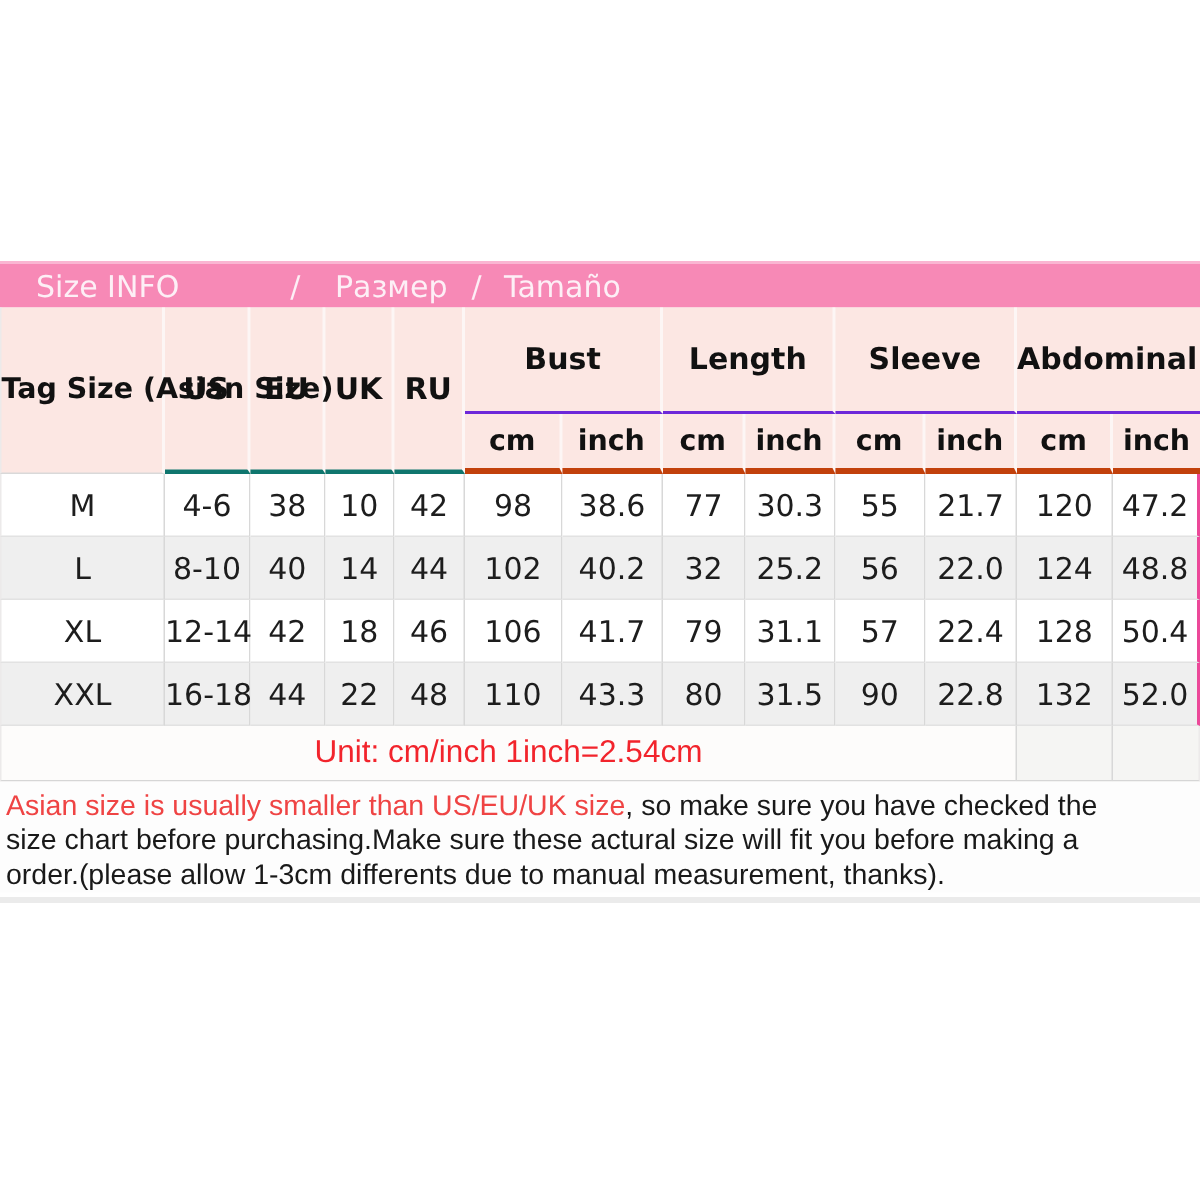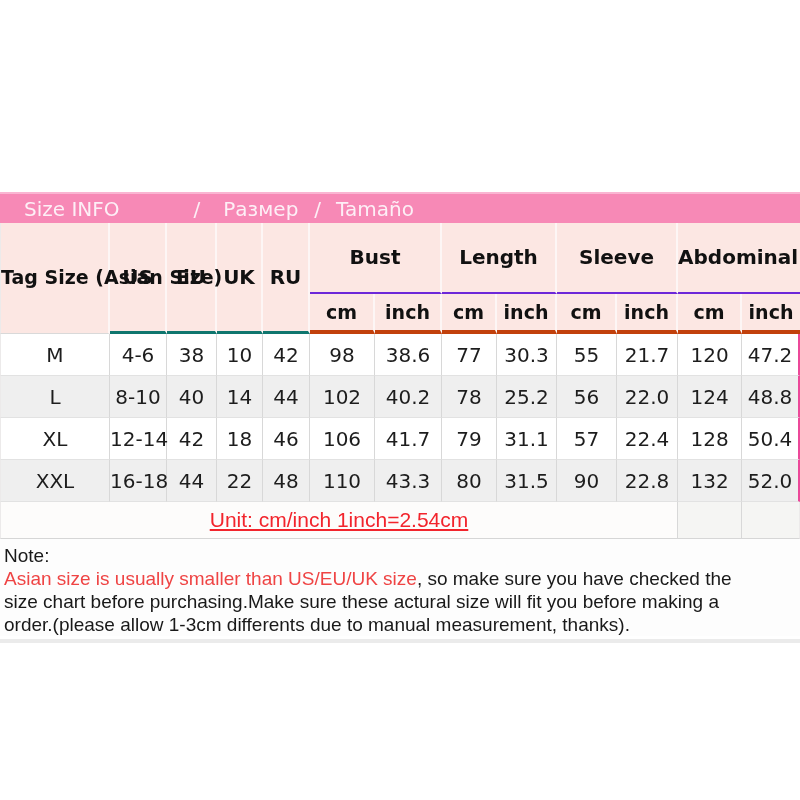--- a/index.html
+++ b/index.html
@@ -1,18 +1,18 @@
 <!DOCTYPE html>
 <html><head>
 <meta charset="utf-8">
 <style>
   html,body{margin:0;padding:0;background:#fff;}
   .sheet{position:relative;width:800px;height:800px;background:#ffffff;overflow:hidden;
          font-family:"DejaVu Sans",sans-serif;color:#1d1d1d;}
-  .content{position:absolute;top:192px;left:0;width:800px;}
+  .content{position:absolute;top:174px;left:0;width:800px;}
 
   
   .title-bar{height:31px;background:#f789b6;border-top:2px solid #fab5d2;box-sizing:border-box;
              display:flex;align-items:center;color:#fdeff6;font-size:20px;}
   .title-bar .p1{margin-left:24px;}
   .title-bar .s1{margin-left:74px;}
   .title-bar .p2{margin-left:23px;}
   .title-bar .s2{margin-left:16px;}
   .title-bar .p3{margin-left:15px;}
 
@@ -35,21 +35,21 @@
 
   
   tbody tr{height:42px;}
   tbody td{font-size:20px;border-right:1px solid #d8d8d8;border-bottom:1px solid #e2e2e2;background:#ffffff;}
   tbody tr.alt td{background:#efefef;}
   tbody td:first-child{border-left:1px solid #eceaea;}
   tbody td.last{border-right:2px solid #ec4899;}
 
   
   tfoot tr{height:37px;}
-  tfoot td{border-bottom:1px solid #d6d6d6;border-right:1px solid #d8d8d8;background:#f5f5f3;text-decoration:underline;}
+  tfoot td{border-bottom:1px solid #d6d6d6;border-right:1px solid #d8d8d8;background:#f5f5f3;}
   td.unit-cell{background:#fdfcfb;color:#f2242c;font-family:"Liberation Sans",sans-serif;
                font-size:21px;white-space:pre;border-left:1px solid #eceaea;}
   tfoot td.last{border-right:1px solid #eceaea;}
 
   
   .note{background:#fdfdfd;padding:5px 4px 0 4px;font-family:"Liberation Sans",sans-serif;
         font-size:19px;line-height:23px;color:#191919;}
   .note p{margin:0;white-space:pre-wrap;}
   .note .red{color:#ef4444;}
   .bottom-strip{height:4px;background:#ebebeb;margin-top:3px;}
@@ -124,21 +124,21 @@
           <td class="last">47.2</td>
         </tr>
         <tr class="alt">
           <td>L</td>
           <td>8-10</td>
           <td>40</td>
           <td>14</td>
           <td>44</td>
           <td>102</td>
           <td>40.2</td>
-          <td>78</td>
+          <td>32</td>
           <td>25.2</td>
           <td>56</td>
           <td>22.0</td>
           <td>124</td>
           <td class="last">48.8</td>
         </tr>
         <tr>
           <td>XL</td>
           <td>12-14</td>
           <td>42</td>
@@ -172,21 +172,20 @@
       <tfoot>
         <tr>
           <td class="unit-cell" colspan="11">Unit: cm/inch   1inch=2.54cm</td>
           <td></td>
           <td class="last"></td>
         </tr>
       </tfoot>
     </table>
 
     <div class="note">
-      <p>Note:</p>
       <p><span class="red">Asian size is usually smaller than US/EU/UK size</span><span>, so make sure you have checked the
 size chart before purchasing.Make sure these actural size will fit you before making a
 order.(please allow 1-3cm differents due to manual measurement, thanks).</span></p>
     </div>
     <div class="bottom-strip"></div>
 
   </div>
 </div>
 
 </body></html>

